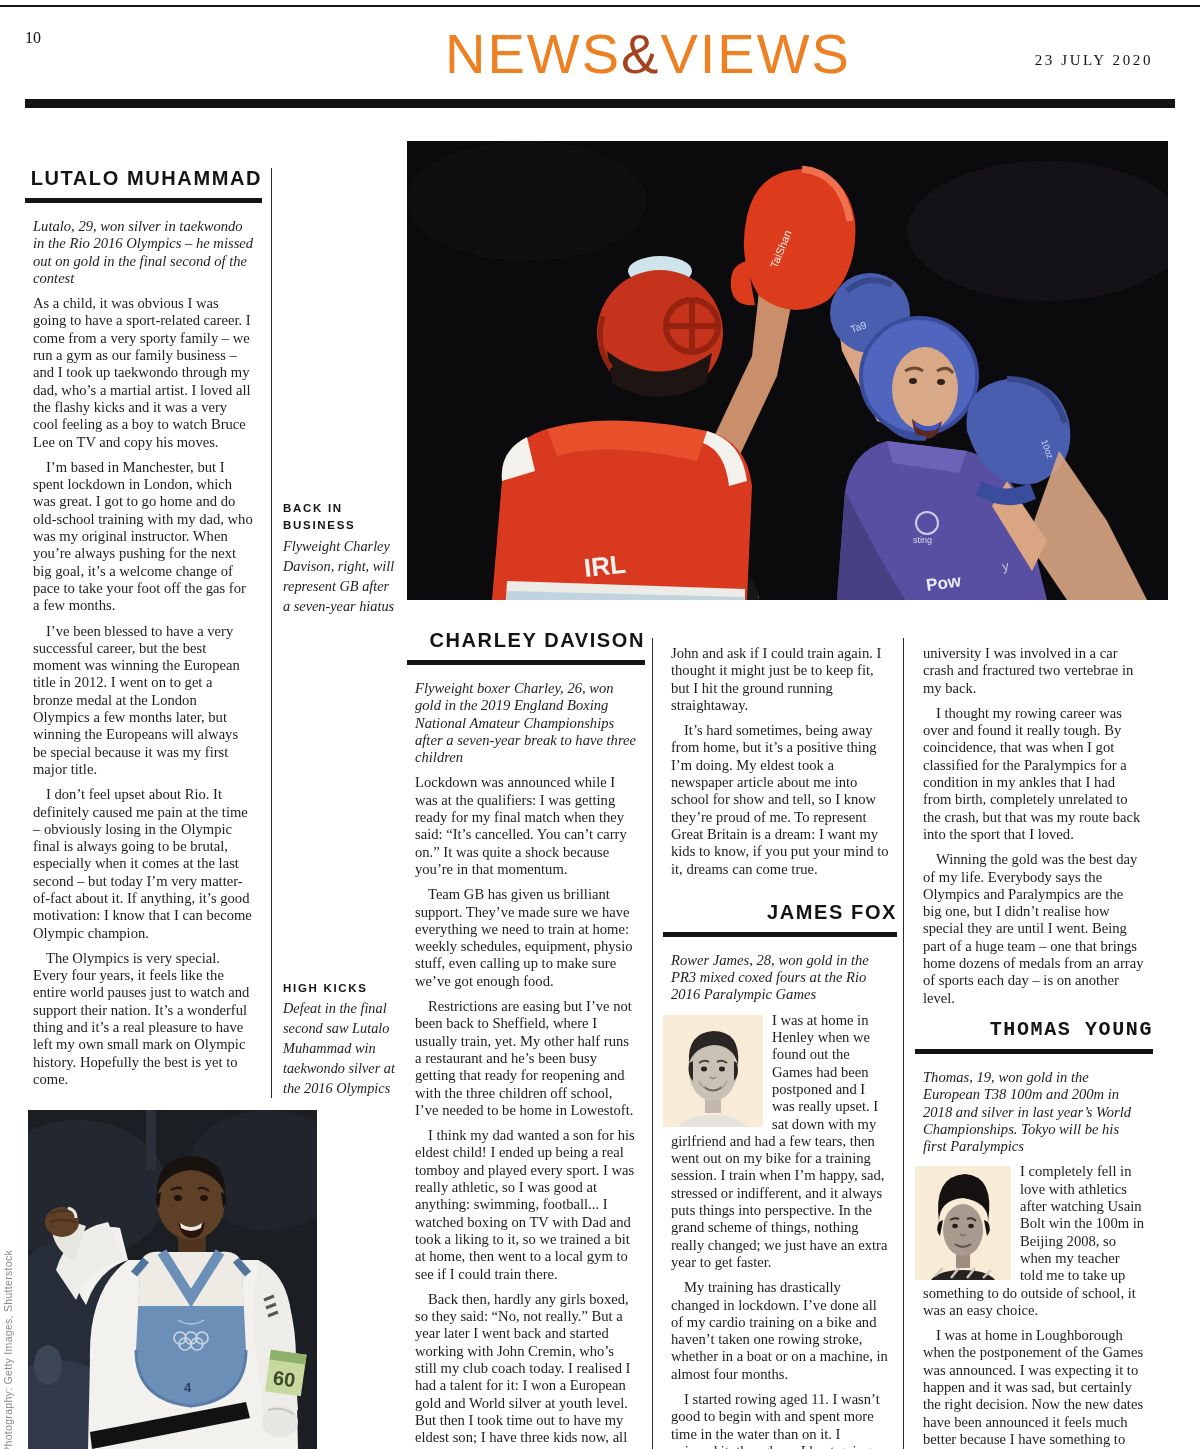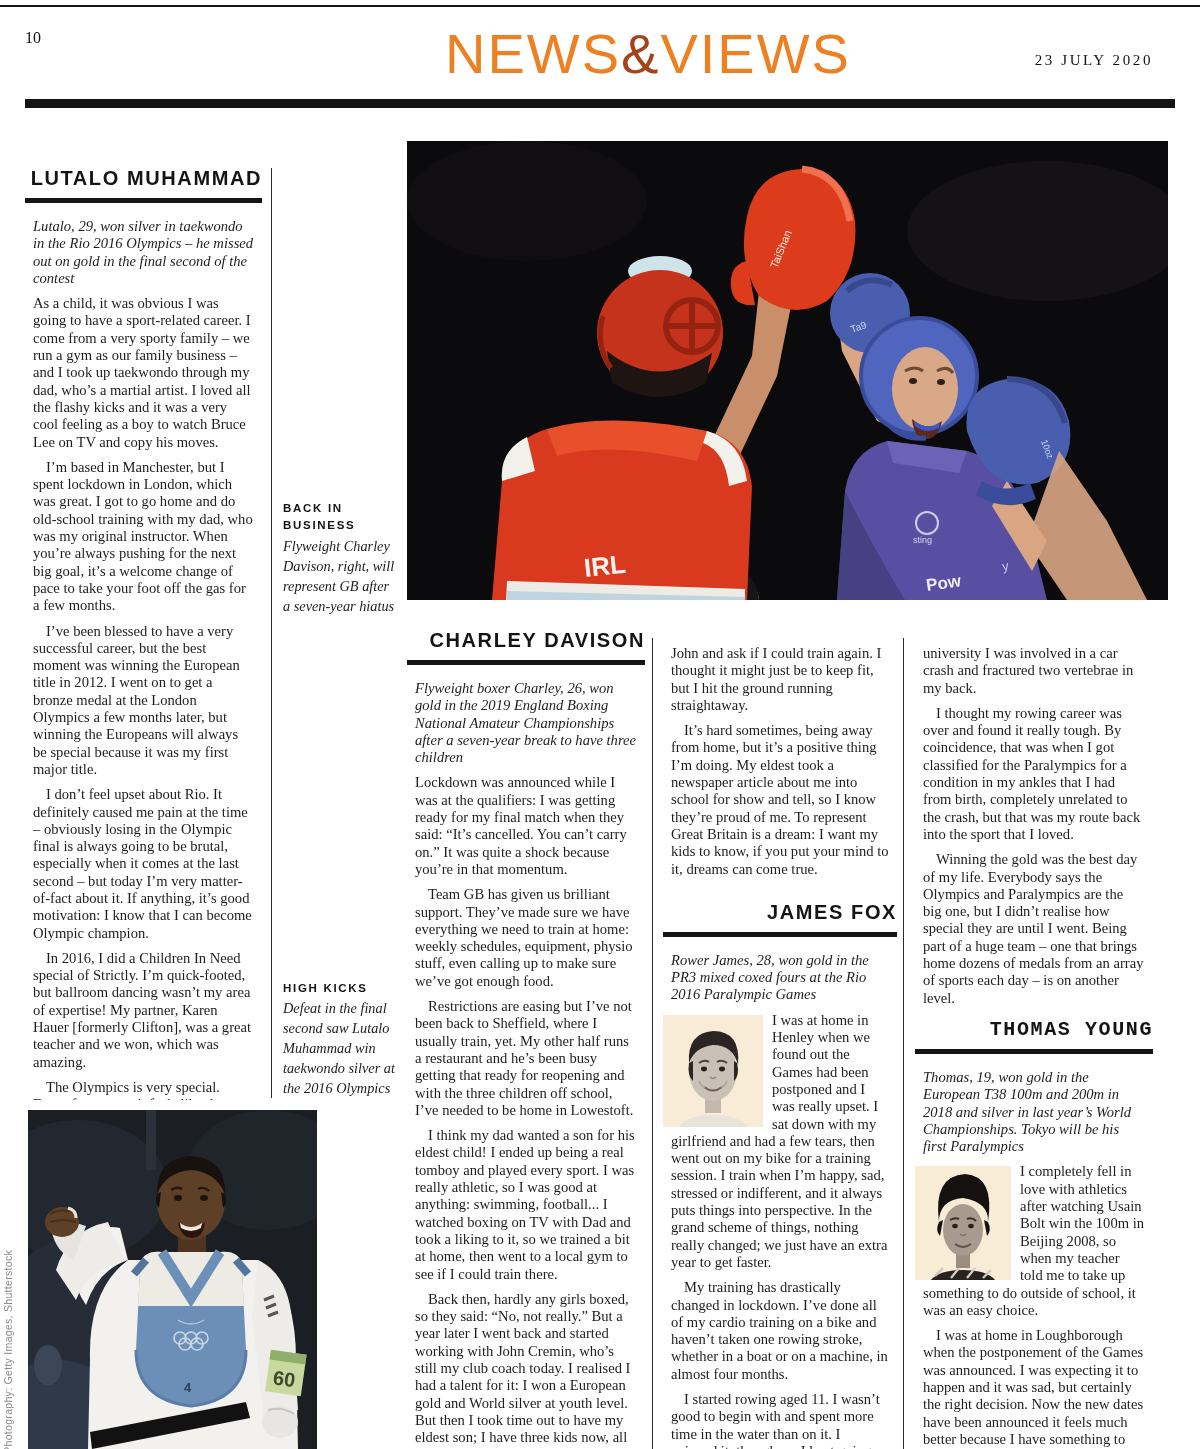--- a/index.html
+++ b/index.html
@@ -60,21 +60,20 @@
 <div class="vrule" style="left:903px;top:638px;height:811px;"></div>
 
 <div class="col body" style="left:25px;top:168px;width:237px;height:932px;">
   <div class="section-head">LUTALO MUHAMMAD</div>
   <div class="head-bar"></div>
   <p class="intro">Lutalo, 29, won silver in taekwondo in the Rio 2016 Olympics – he missed out on gold in the final second of the contest</p>
   <p>As a child, it was obvious I was going to have a sport-related career. I come from a very sporty family – we run a gym as our family business – and I took up taekwondo through my dad, who’s a martial artist. I loved all the flashy kicks and it was a very cool feeling as a boy to watch Bruce Lee on TV and copy his moves.</p>
   <p class="ind">I’m based in Manchester, but I spent lockdown in London, which was great. I got to go home and do old-school training with my dad, who was my original instructor. When you’re always pushing for the next big goal, it’s a welcome change of pace to take your foot off the gas for a few months.</p>
   <p class="ind">I’ve been blessed to have a very successful career, but the best moment was winning the European title in 2012. I went on to get a bronze medal at the London Olympics a few months later, but winning the Europeans will always be special because it was my first major title.</p>
   <p class="ind">I don’t feel upset about Rio. It definitely caused me pain at the time – obviously losing in the Olympic final is always going to be brutal, especially when it comes at the last second – but today I’m very matter-of-fact about it. If anything, it’s good motivation: I know that I can become Olympic champion.</p>
-  <p class="ind">In 2016, I did a Children In Need special of Strictly. I’m quick-footed, but ballroom dancing wasn’t my area of expertise! My partner, Karen Hauer [formerly Clifton], was a great teacher and we won, which was amazing.</p>
   <p class="ind">The Olympics is very special. Every four years, it feels like the entire world pauses just to watch and support their nation. It’s a wonderful thing and it’s a real pleasure to have left my own small mark on Olympic history. Hopefully the best is yet to come.</p>
 </div>
 
 <div class="sidecap" style="left:283px;top:500px;">
   <div class="kicker">BACK IN BUSINESS</div>
   <div class="capt">Flyweight Charley Davison, right, will represent GB after a seven-year hiatus</div>
 </div>
 <div class="sidecap" style="left:283px;top:980px;">
   <div class="kicker">HIGH KICKS</div>
   <div class="capt">Defeat in the final second saw Lutalo Muhammad win taekwondo silver at the 2016 Olympics</div>

